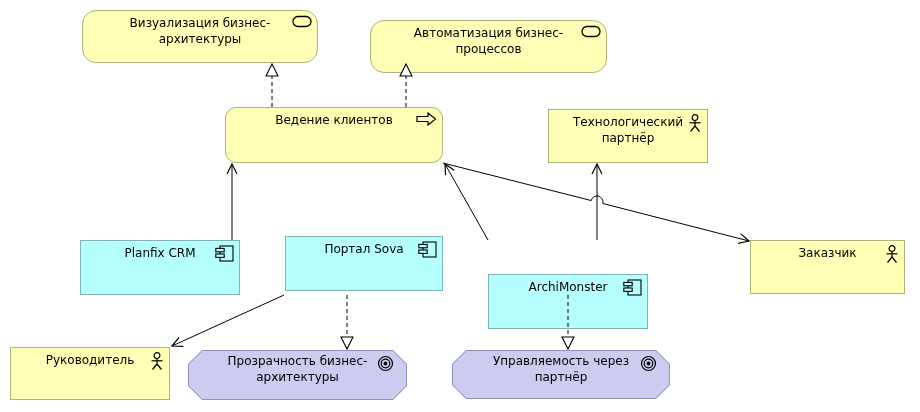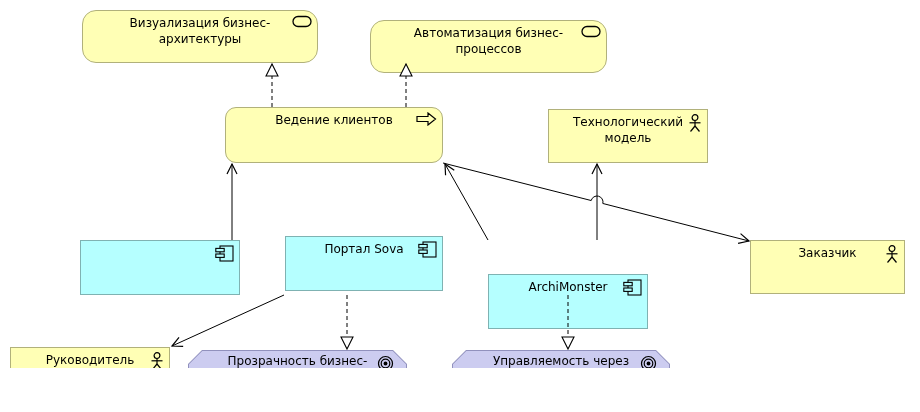--- a/index.html
+++ b/index.html
@@ -1,17 +1,17 @@
 <!DOCTYPE html>
 <html><head>
 <meta charset="utf-8">
 <style>
   html,body{margin:0;padding:0;background:#ffffff;}
   .canvas{
-    position:relative;width:920px;height:368px;background:#ffffff;overflow:hidden;
+    position:relative;width:920px;height:412px;background:#ffffff;overflow:hidden;
     font-family:"DejaVu Sans","Liberation Sans",sans-serif;font-size:12px;color:#000;
   }
   .node{position:absolute;box-sizing:border-box;z-index:1;}
   .node .label{position:relative;z-index:3;padding:5px 24px 0 24px;text-align:center;line-height:1.3;}
   .node.t-goal .label{padding:4px 30px 0 30px;}
   .node .icon{position:absolute;z-index:3;top:4px;right:5px;line-height:0;}
   .node.t-goal .icon{top:5px;right:13px;}
   .goal-inner{position:absolute;inset:1px;z-index:1;}
   .edges{position:absolute;left:0;top:0;z-index:2;pointer-events:none;}
   .edges path{pointer-events:stroke;}
@@ -32,32 +32,33 @@
           <rect x="1" y="1.5" width="18" height="10" rx="5" ry="5" fill="none" stroke="#000" stroke-width="1.3"></rect>
         </svg></span>
     </div>
     <div class="node t-business-process" style="left: 225px; top: 107px; width: 218px; height: 56px; background: rgb(255, 255, 181); border: 1px solid rgb(177, 177, 123); border-radius: 11px;">
       <div class="label">Ведение клиентов</div>
       <span class="icon"><svg width="21" height="14" viewBox="0 0 21 14">
           <path d="M1 4.5 H12 V1 L19.5 7 L12 13 V9.5 H1 Z" fill="none" stroke="#000" stroke-width="1.2"></path>
         </svg></span>
     </div>
     <div class="node t-business-actor" style="left: 548px; top: 109px; width: 160px; height: 54px; background: rgb(255, 255, 181); border: 1px solid rgb(177, 177, 123); border-radius: 0px;">
-      <div class="label">Технологический модель</div>
+      <div class="label">Технологический партнёр</div>
       <span class="icon"><svg width="14" height="19" viewBox="0 0 14 19">
           <g fill="none" stroke="#000" stroke-width="1.2">
             <circle cx="7" cy="3.6" r="2.9"></circle>
             <line x1="7" y1="6.5" x2="7" y2="12"></line>
             <line x1="1.5" y1="8.8" x2="12.5" y2="8.8"></line>
             <line x1="7" y1="12" x2="2.5" y2="17.5"></line>
             <line x1="7" y1="12" x2="11.5" y2="17.5"></line>
           </g>
         </svg></span>
     </div>
     <div class="node t-application-component" style="left: 80px; top: 240px; width: 160px; height: 55px; background: rgb(181, 255, 255); border: 1px solid rgb(127, 178, 178); border-radius: 0px;">
+      <div class="label">Planfix CRM</div>
       <span class="icon"><svg width="19" height="17" viewBox="0 0 19 17">
           <g stroke="#000" stroke-width="1.1" fill="#b5ffff">
             <rect x="5" y="1" width="13" height="15"></rect>
             <rect x="0.8" y="3.4" width="8.4" height="3.4"></rect>
             <rect x="0.8" y="9" width="8.4" height="3.4"></rect>
           </g>
         </svg></span>
     </div>
     <div class="node t-application-component" style="left: 285px; top: 236px; width: 158px; height: 55px; background: rgb(181, 255, 255); border: 1px solid rgb(127, 178, 178); border-radius: 0px;">
       <div class="label">Портал Sova</div>

